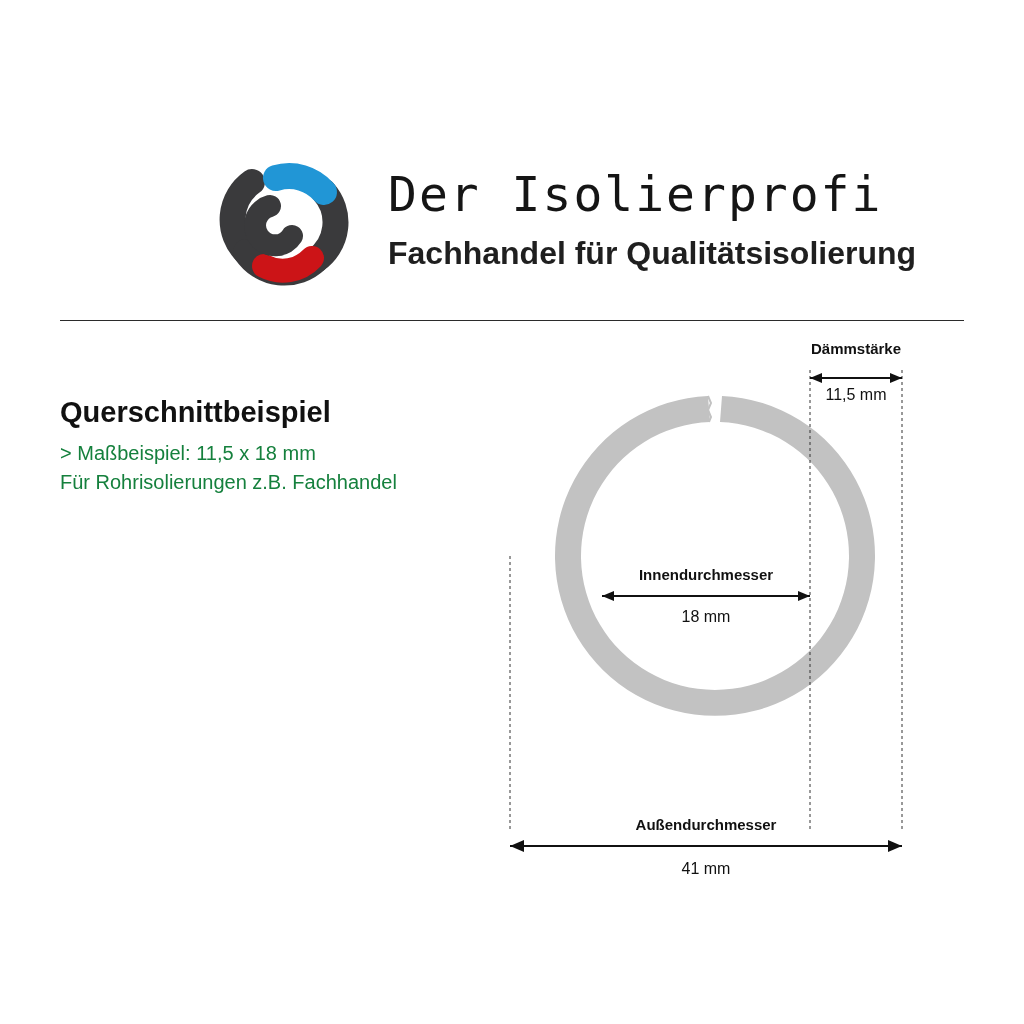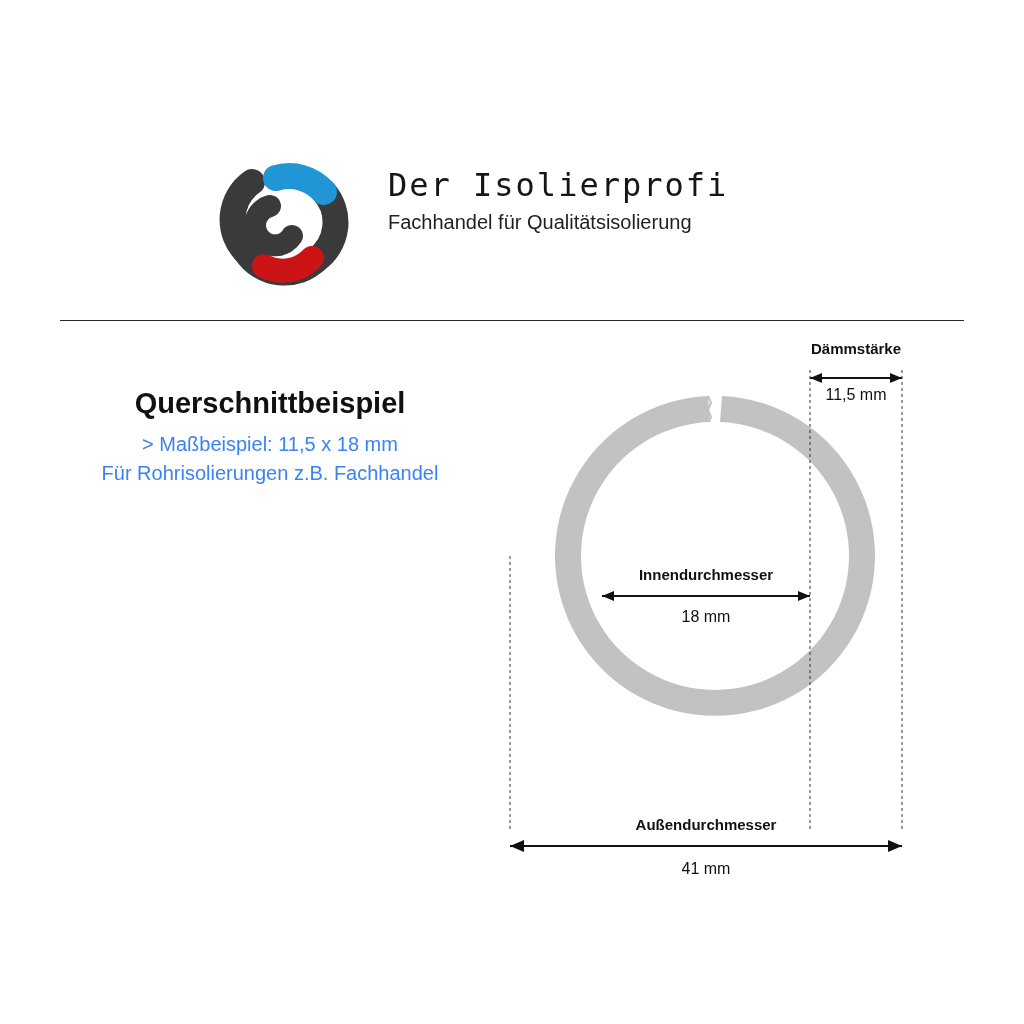--- a/index.html
+++ b/index.html
@@ -32,60 +32,60 @@
     height: 150px;
   }
   .brand-block {
     position: absolute;
     left: 388px;
     top: 48px;
     width: 520px;
   }
   .brand-name {
     font-family: "DejaVu Sans Mono", monospace;
-    font-size: 32px;
+    font-size: 48px;
     letter-spacing: 2px;
     color: #151515;
     font-weight: 400;
     white-space: nowrap;
     line-height: 1.1;
   }
   .brand-sub {
-    margin-top: 8px;
-    font-size: 20px;
+    margin-top: 14px;
+    font-size: 32px;
     color: #1f1f1f;
     white-space: nowrap;
+    font-weight: bold;
   }
   .rule {
     position: absolute;
     left: 60px;
     top: 320px;
     width: 904px;
     height: 1px;
     background: #2b2b2b;
   }
 
   
   .info {
     position: absolute;
     left: 60px;
-    top: 387px;
+    top: 396px;
     width: 420px;
-    text-align: center;
   }
   .info-title {
     font-size: 29px;
     font-weight: bold;
     color: #111111;
     margin: 0 0 10px 0;
     line-height: 1.15;
   }
   .info-line {
     font-size: 20px;
-    color: #3b82f6;
+    color: #15803d;
     line-height: 1.45;
   }
 
   
   .diagram {
     position: absolute;
     left: 480px;
     top: 330px;
     width: 470px;
     height: 580px;

